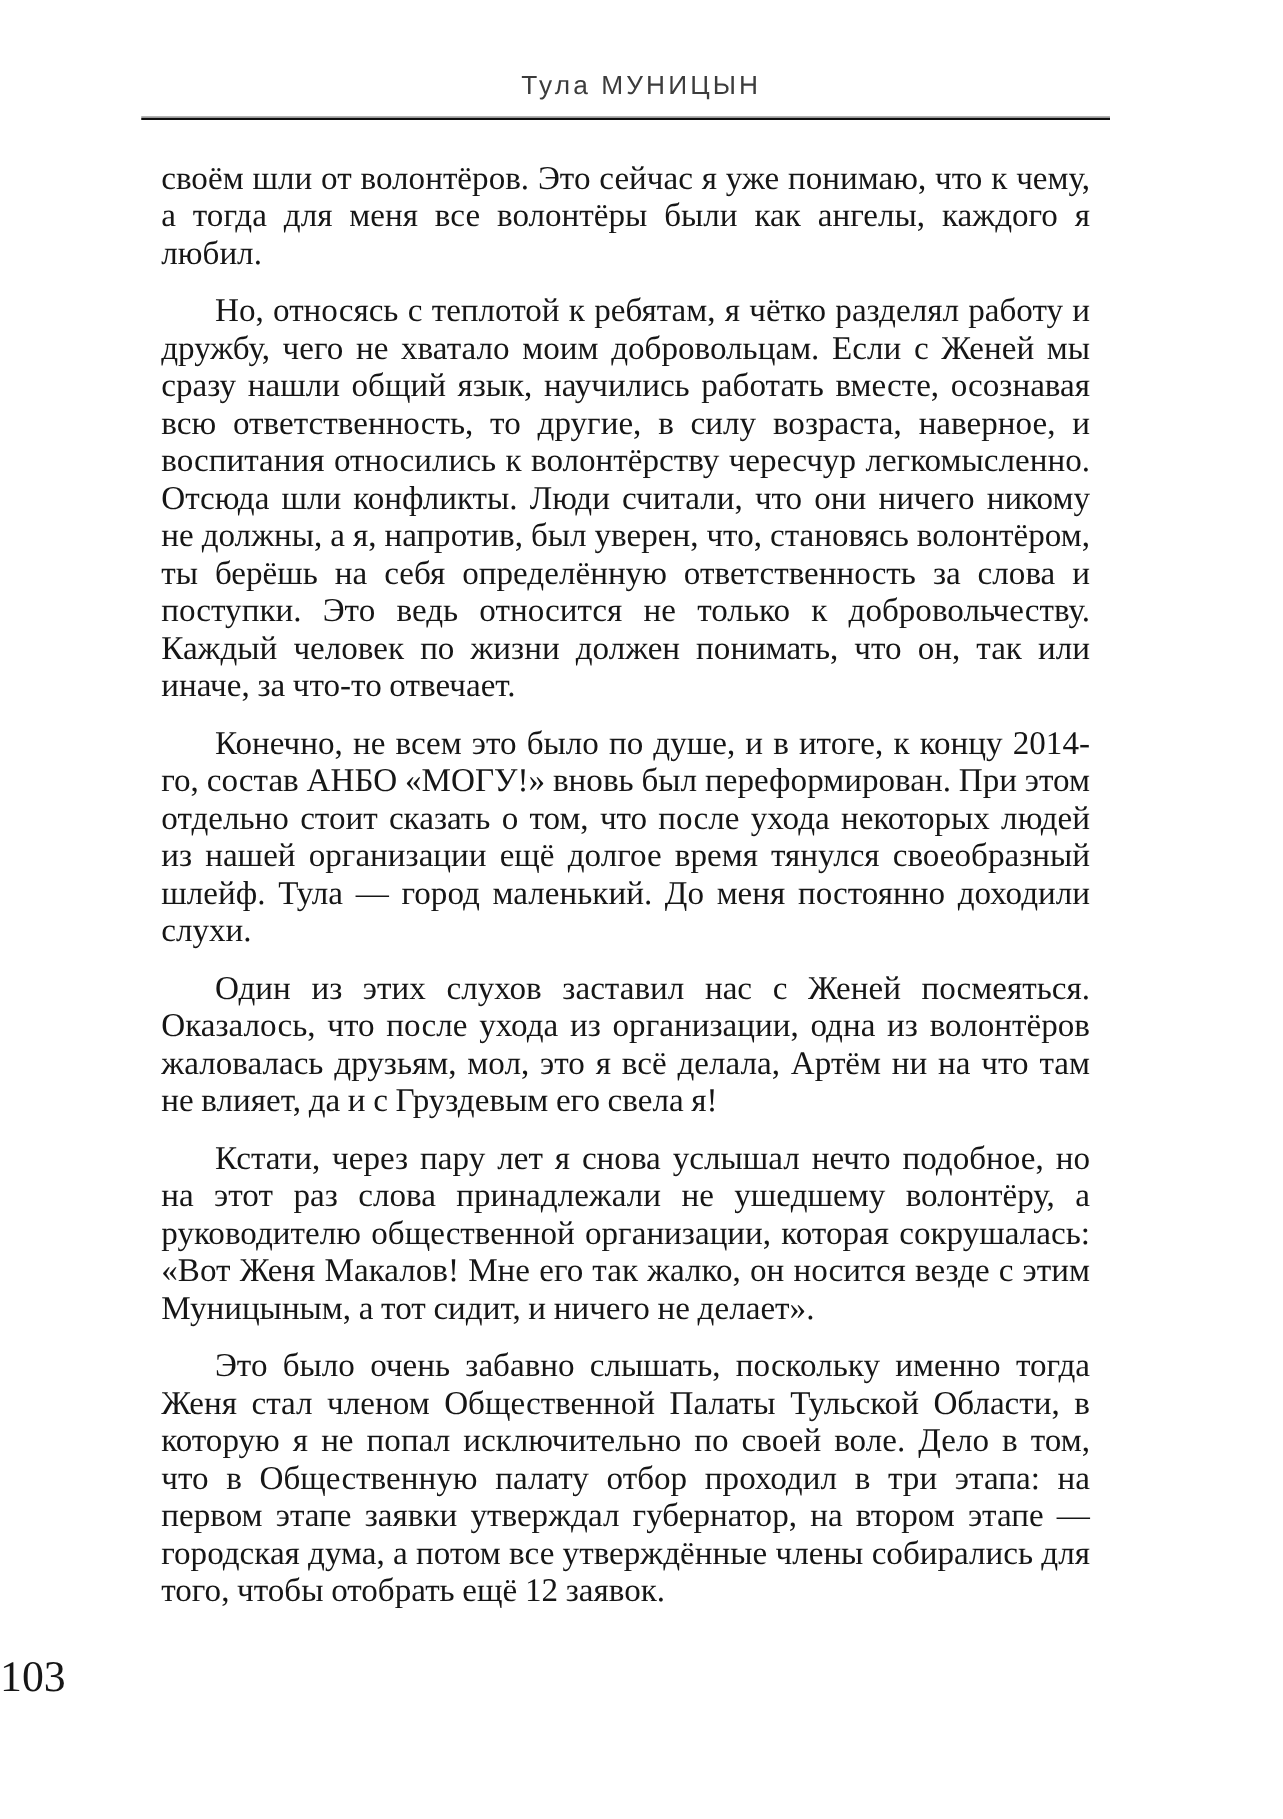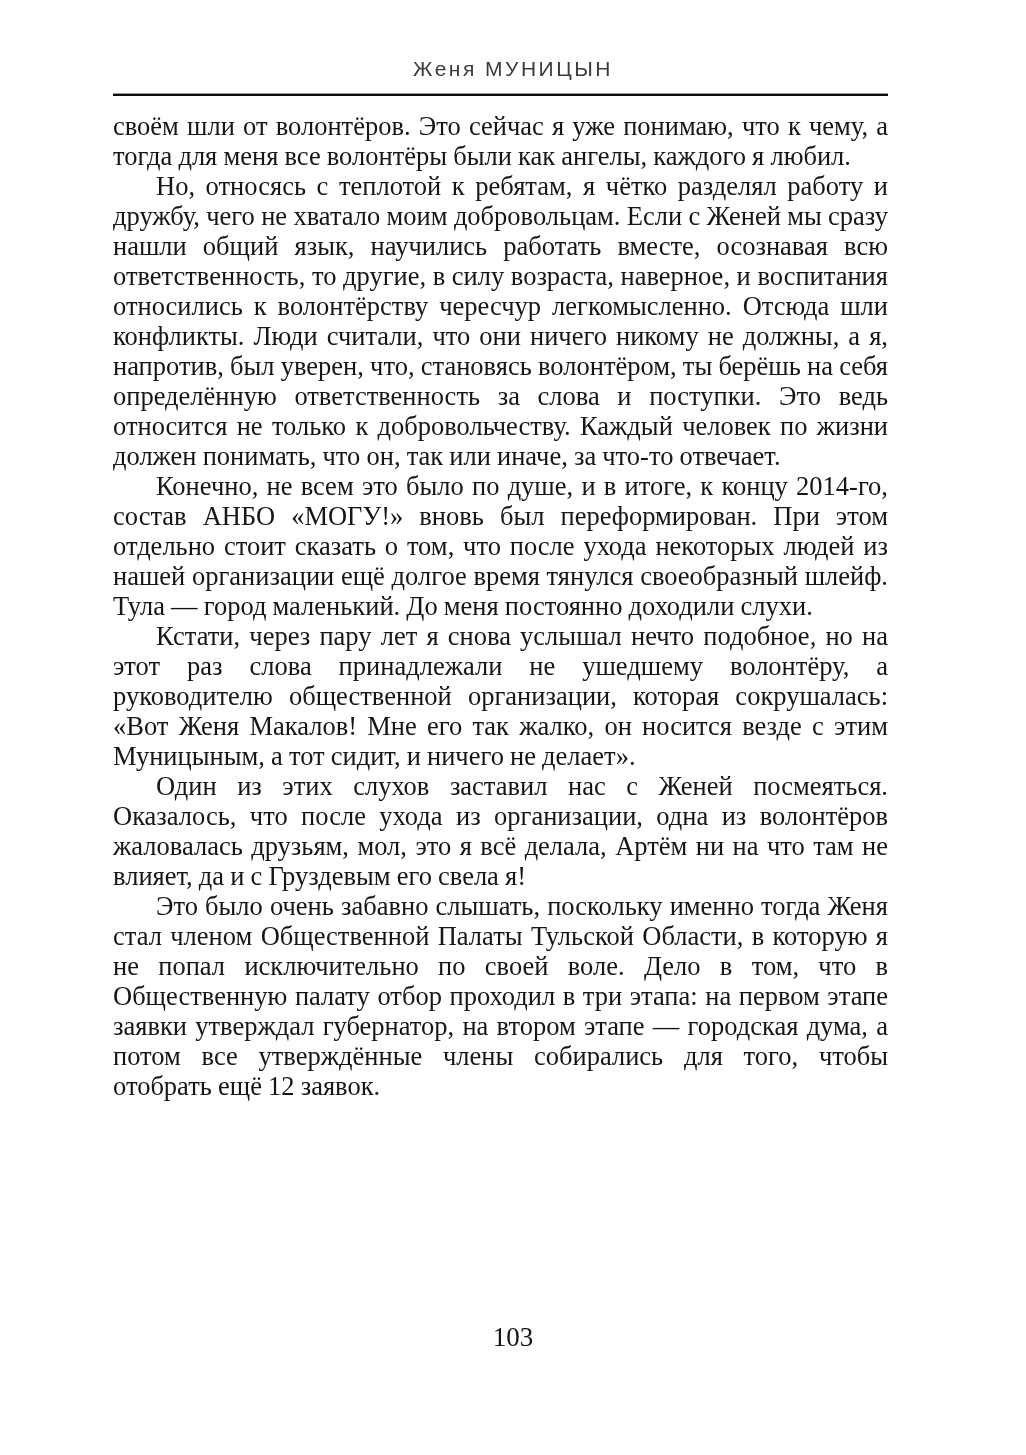--- a/index.html
+++ b/index.html
@@ -32,44 +32,43 @@
     top: 111px; left: 113px;
     width: 775px;
     font-family: "Liberation Serif", "DejaVu Serif", serif;
     font-size: 26.5px;
     line-height: 30px;
     text-align: justify;
     hyphens: auto;
     -webkit-hyphens: auto;
     word-spacing: -0.5px;
   }
-  .body-text p { margin: 0; padding: 0; text-indent: 43px; }
+  .body-text p { margin: 16px; padding: 0; text-indent: 43px; }
   .body-text p.first { text-indent: 0; }
   .page-number {
     position: absolute;
     top: 1322px; left: 0; right: 0;
-    text-align: center;
     font-family: "Liberation Serif", "DejaVu Serif", serif;
-    font-size: 27px;
+    font-size: 35px;
     color: #161616;
   }
 </style>
 </head>
 <body>
 
 <div class="page">
 
-  <div class="running-head">Женя МУНИЦЫН</div>
+  <div class="running-head">Тула МУНИЦЫН</div>
 
   <div class="head-rule"></div>
 
   <div class="body-text">
     <p class="first">своём шли от волонтёров. Это сейчас я уже понимаю, что к чему, а тогда для меня все волонтёры были как ангелы, каждого я любил.</p>
     <p>Но, относясь с теплотой к ребятам, я чётко разделял работу и дружбу, чего не хватало моим добровольцам. Если с Женей мы сразу нашли общий язык, научились работать вместе, осознавая всю ответственность, то другие, в силу возраста, наверное, и воспитания относились к волонтёрству чересчур легкомысленно. Отсюда шли конфликты. Люди считали, что они ничего никому не должны, а я, напротив, был уверен, что, становясь волонтёром, ты берёшь на себя определённую ответственность за слова и поступки. Это ведь относится не только к добровольчеству. Каждый человек по жизни должен понимать, что он, так или иначе, за что-то отвечает.</p>
     <p>Конечно, не всем это было по душе, и в итоге, к концу 2014-го, состав АНБО «МОГУ!» вновь был переформирован. При этом отдельно стоит сказать о том, что после ухода некоторых людей из нашей организации ещё долгое время тянулся своеобразный шлейф. Тула — город маленький. До меня постоянно доходили слухи.</p>
+    <p>Один из этих слухов заставил нас с Женей посмеяться. Оказалось, что после ухода из организации, одна из волонтёров жаловалась друзьям, мол, это я всё делала, Артём ни на что там не влияет, да и с Груздевым его свела я!</p>
     <p>Кстати, через пару лет я снова услышал нечто подобное, но на этот раз слова принадлежали не ушедшему волонтёру, а руководителю общественной организации, которая сокрушалась: «Вот Женя Макалов! Мне его так жалко, он носится везде с этим Муницыным, а тот сидит, и ничего не делает».</p>
-    <p>Один из этих слухов заставил нас с Женей посмеяться. Оказалось, что после ухода из организации, одна из волонтёров жаловалась друзьям, мол, это я всё делала, Артём ни на что там не влияет, да и с Груздевым его свела я!</p>
     <p>Это было очень забавно слышать, поскольку именно тогда Женя стал членом Общественной Палаты Тульской Области, в которую я не попал исключительно по своей воле. Дело в том, что в Общественную палату отбор проходил в три этапа: на первом этапе заявки утверждал губернатор, на втором этапе — городская дума, а потом все утверждённые члены собирались для того, чтобы отобрать ещё 12 заявок.</p>
   </div>
 
   <div class="page-number">103</div>
 
 </div>
 
 </body></html>

